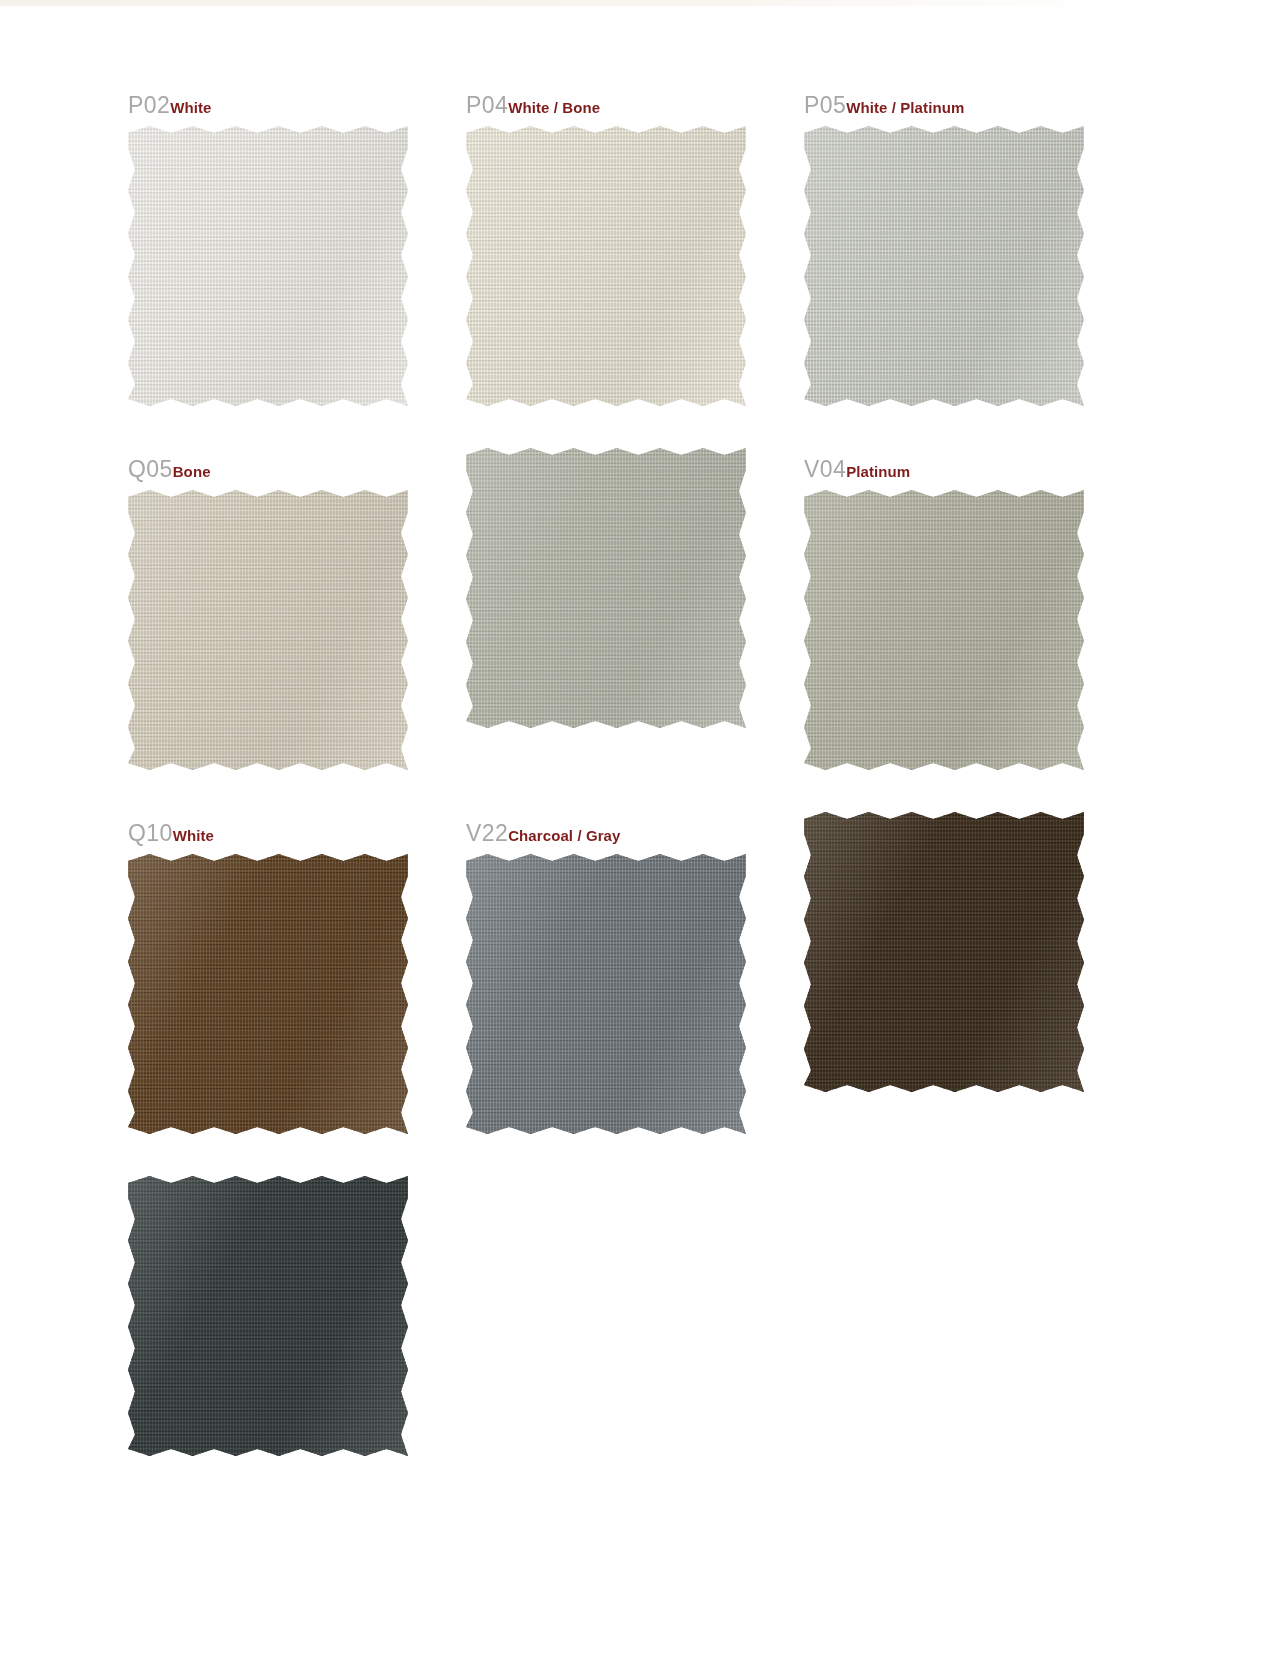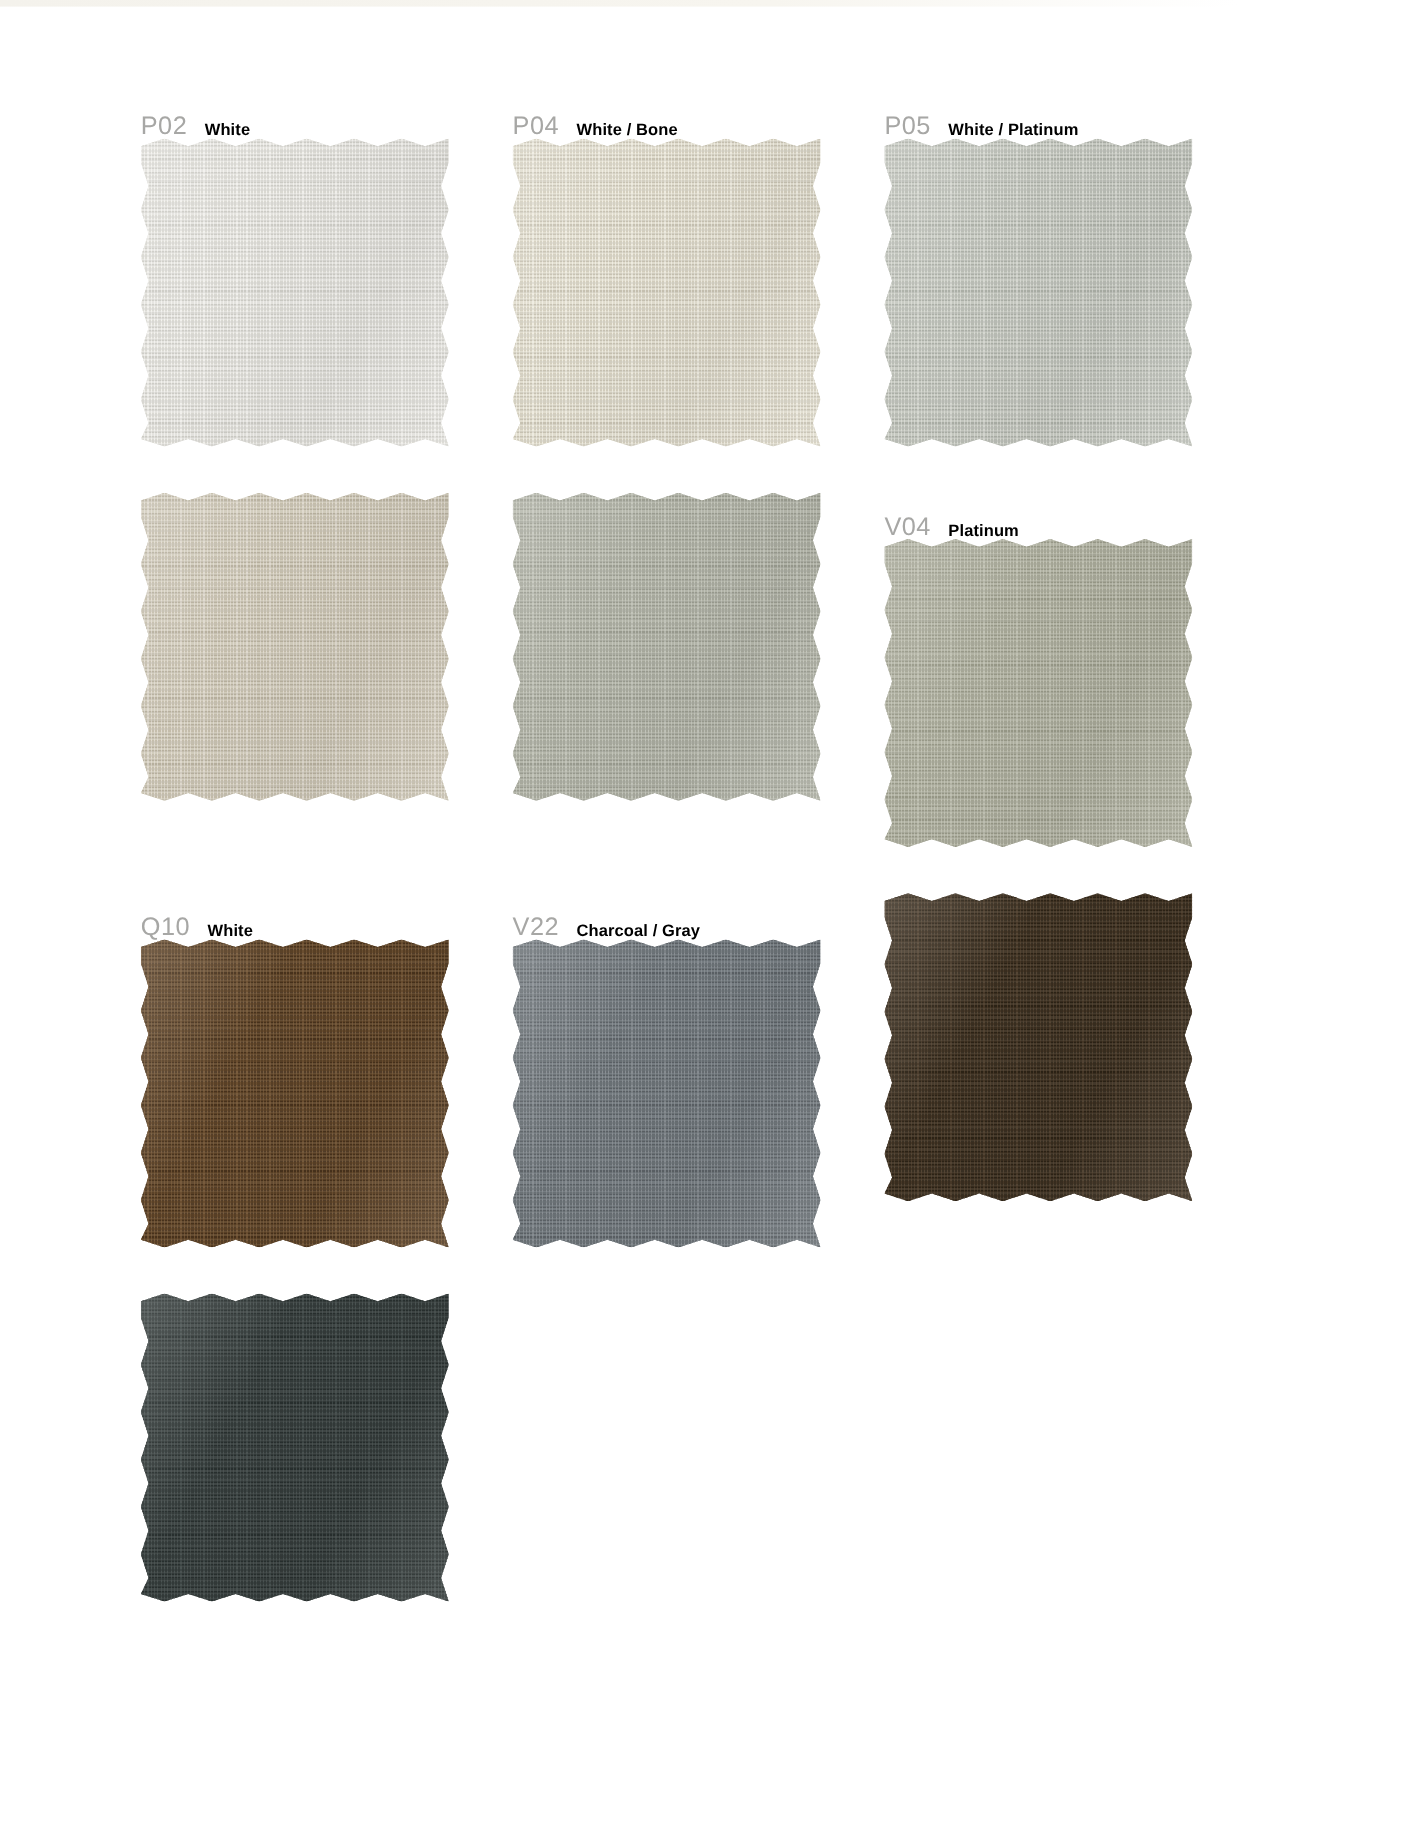--- a/index.html
+++ b/index.html
@@ -25,35 +25,34 @@
     row-gap:0;
   }
   .swatch-cell{
     width:280px;
     height:364px;
     position:relative;
   }
   .label-row{
     height:42px;
     display:flex;
-    align-items:flex-end;
-    gap:16px;
+    align-items:center;
     white-space:nowrap;
   }
   .code{
     font-size:23px;
     color:#a7a7a5;
     letter-spacing:0.4px;
     line-height:1;
     font-weight:400;
   }
   .name{
     font-size:15px;
     font-weight:bold;
-    color:#000000;
+    color:#7f1d1d;
     line-height:1;
     padding-top:5px;
     letter-spacing:0.1px;
   }
   
   .swatch-wrap{
     position:relative;
     width:280px;
     height:280px;
   }
@@ -122,20 +121,24 @@
       </div>
       <div class="swatch-wrap">
         <div class="pinked" style="clip-path: polygon(0% 2.5%, 7.692% 0%, 15.385% 2.5%, 23.077% 0%, 30.769% 2.5%, 38.462% 0%, 46.154% 2.5%, 53.846% 0%, 61.538% 2.5%, 69.231% 0%, 76.923% 2.5%, 84.615% 0%, 92.308% 2.5%, 100% 0%, 100% 7.692%, 97.5% 15.385%, 100% 23.077%, 97.5% 30.769%, 100% 38.462%, 97.5% 46.154%, 100% 53.846%, 97.5% 61.538%, 100% 69.231%, 97.5% 76.923%, 100% 84.615%, 97.5% 92.308%, 100% 100%, 92.308% 97.5%, 84.615% 100%, 76.923% 97.5%, 69.231% 100%, 61.538% 97.5%, 53.846% 100%, 46.154% 97.5%, 38.462% 100%, 30.769% 97.5%, 23.077% 100%, 15.385% 97.5%, 7.692% 100%, 0% 97.5%, 2.5% 92.308%, 0% 84.615%, 2.5% 76.923%, 0% 69.231%, 2.5% 61.538%, 0% 53.846%, 2.5% 46.154%, 0% 38.462%, 2.5% 30.769%, 0% 23.077%, 2.5% 15.385%, 0% 7.692%); background: rgb(195, 198, 190);">
           <div class="weave" style="background-image: repeating-linear-gradient(90deg, rgb(214, 217, 209) 0px, rgb(214, 217, 209) 1px, rgba(0, 0, 0, 0) 1px, rgba(0, 0, 0, 0) 3px), repeating-linear-gradient(0deg, rgb(180, 184, 174) 0px, rgb(180, 184, 174) 1px, rgba(0, 0, 0, 0) 1px, rgba(0, 0, 0, 0) 3px), repeating-linear-gradient(90deg, rgba(0, 0, 0, 0.1) 0px, rgba(0, 0, 0, 0.1) 1px, rgba(0, 0, 0, 0) 1px, rgba(0, 0, 0, 0) 6px), repeating-linear-gradient(0deg, rgba(255, 255, 255, 0.12) 0px, rgba(255, 255, 255, 0.12) 1px, rgba(0, 0, 0, 0) 1px, rgba(0, 0, 0, 0) 6px);"></div>
           <div class="weave2"></div>
           <div class="sheen"></div>
         </div>
       </div>
     </div>
     <div class="swatch-cell">
+      <div class="label-row">
+        <span class="code">Q05</span>
+        <span class="name">Bone</span>
+      </div>
       <div class="swatch-wrap">
         <div class="pinked" style="clip-path: polygon(0% 2.5%, 7.692% 0%, 15.385% 2.5%, 23.077% 0%, 30.769% 2.5%, 38.462% 0%, 46.154% 2.5%, 53.846% 0%, 61.538% 2.5%, 69.231% 0%, 76.923% 2.5%, 84.615% 0%, 92.308% 2.5%, 100% 0%, 100% 7.692%, 97.5% 15.385%, 100% 23.077%, 97.5% 30.769%, 100% 38.462%, 97.5% 46.154%, 100% 53.846%, 97.5% 61.538%, 100% 69.231%, 97.5% 76.923%, 100% 84.615%, 97.5% 92.308%, 100% 100%, 92.308% 97.5%, 84.615% 100%, 76.923% 97.5%, 69.231% 100%, 61.538% 97.5%, 53.846% 100%, 46.154% 97.5%, 38.462% 100%, 30.769% 97.5%, 23.077% 100%, 15.385% 97.5%, 7.692% 100%, 0% 97.5%, 2.5% 92.308%, 0% 84.615%, 2.5% 76.923%, 0% 69.231%, 2.5% 61.538%, 0% 53.846%, 2.5% 46.154%, 0% 38.462%, 2.5% 30.769%, 0% 23.077%, 2.5% 15.385%, 0% 7.692%); background: rgb(207, 201, 184);">
           <div class="weave" style="background-image: repeating-linear-gradient(90deg, rgb(223, 218, 205) 0px, rgb(223, 218, 205) 1px, rgba(0, 0, 0, 0) 1px, rgba(0, 0, 0, 0) 3px), repeating-linear-gradient(0deg, rgb(192, 185, 165) 0px, rgb(192, 185, 165) 1px, rgba(0, 0, 0, 0) 1px, rgba(0, 0, 0, 0) 3px), repeating-linear-gradient(90deg, rgba(0, 0, 0, 0.1) 0px, rgba(0, 0, 0, 0.1) 1px, rgba(0, 0, 0, 0) 1px, rgba(0, 0, 0, 0) 6px), repeating-linear-gradient(0deg, rgba(255, 255, 255, 0.12) 0px, rgba(255, 255, 255, 0.12) 1px, rgba(0, 0, 0, 0) 1px, rgba(0, 0, 0, 0) 6px);"></div>
           <div class="weave2"></div>
           <div class="sheen"></div>
         </div>
       </div>
     </div>
     <div class="swatch-cell">
       <div class="swatch-wrap">

